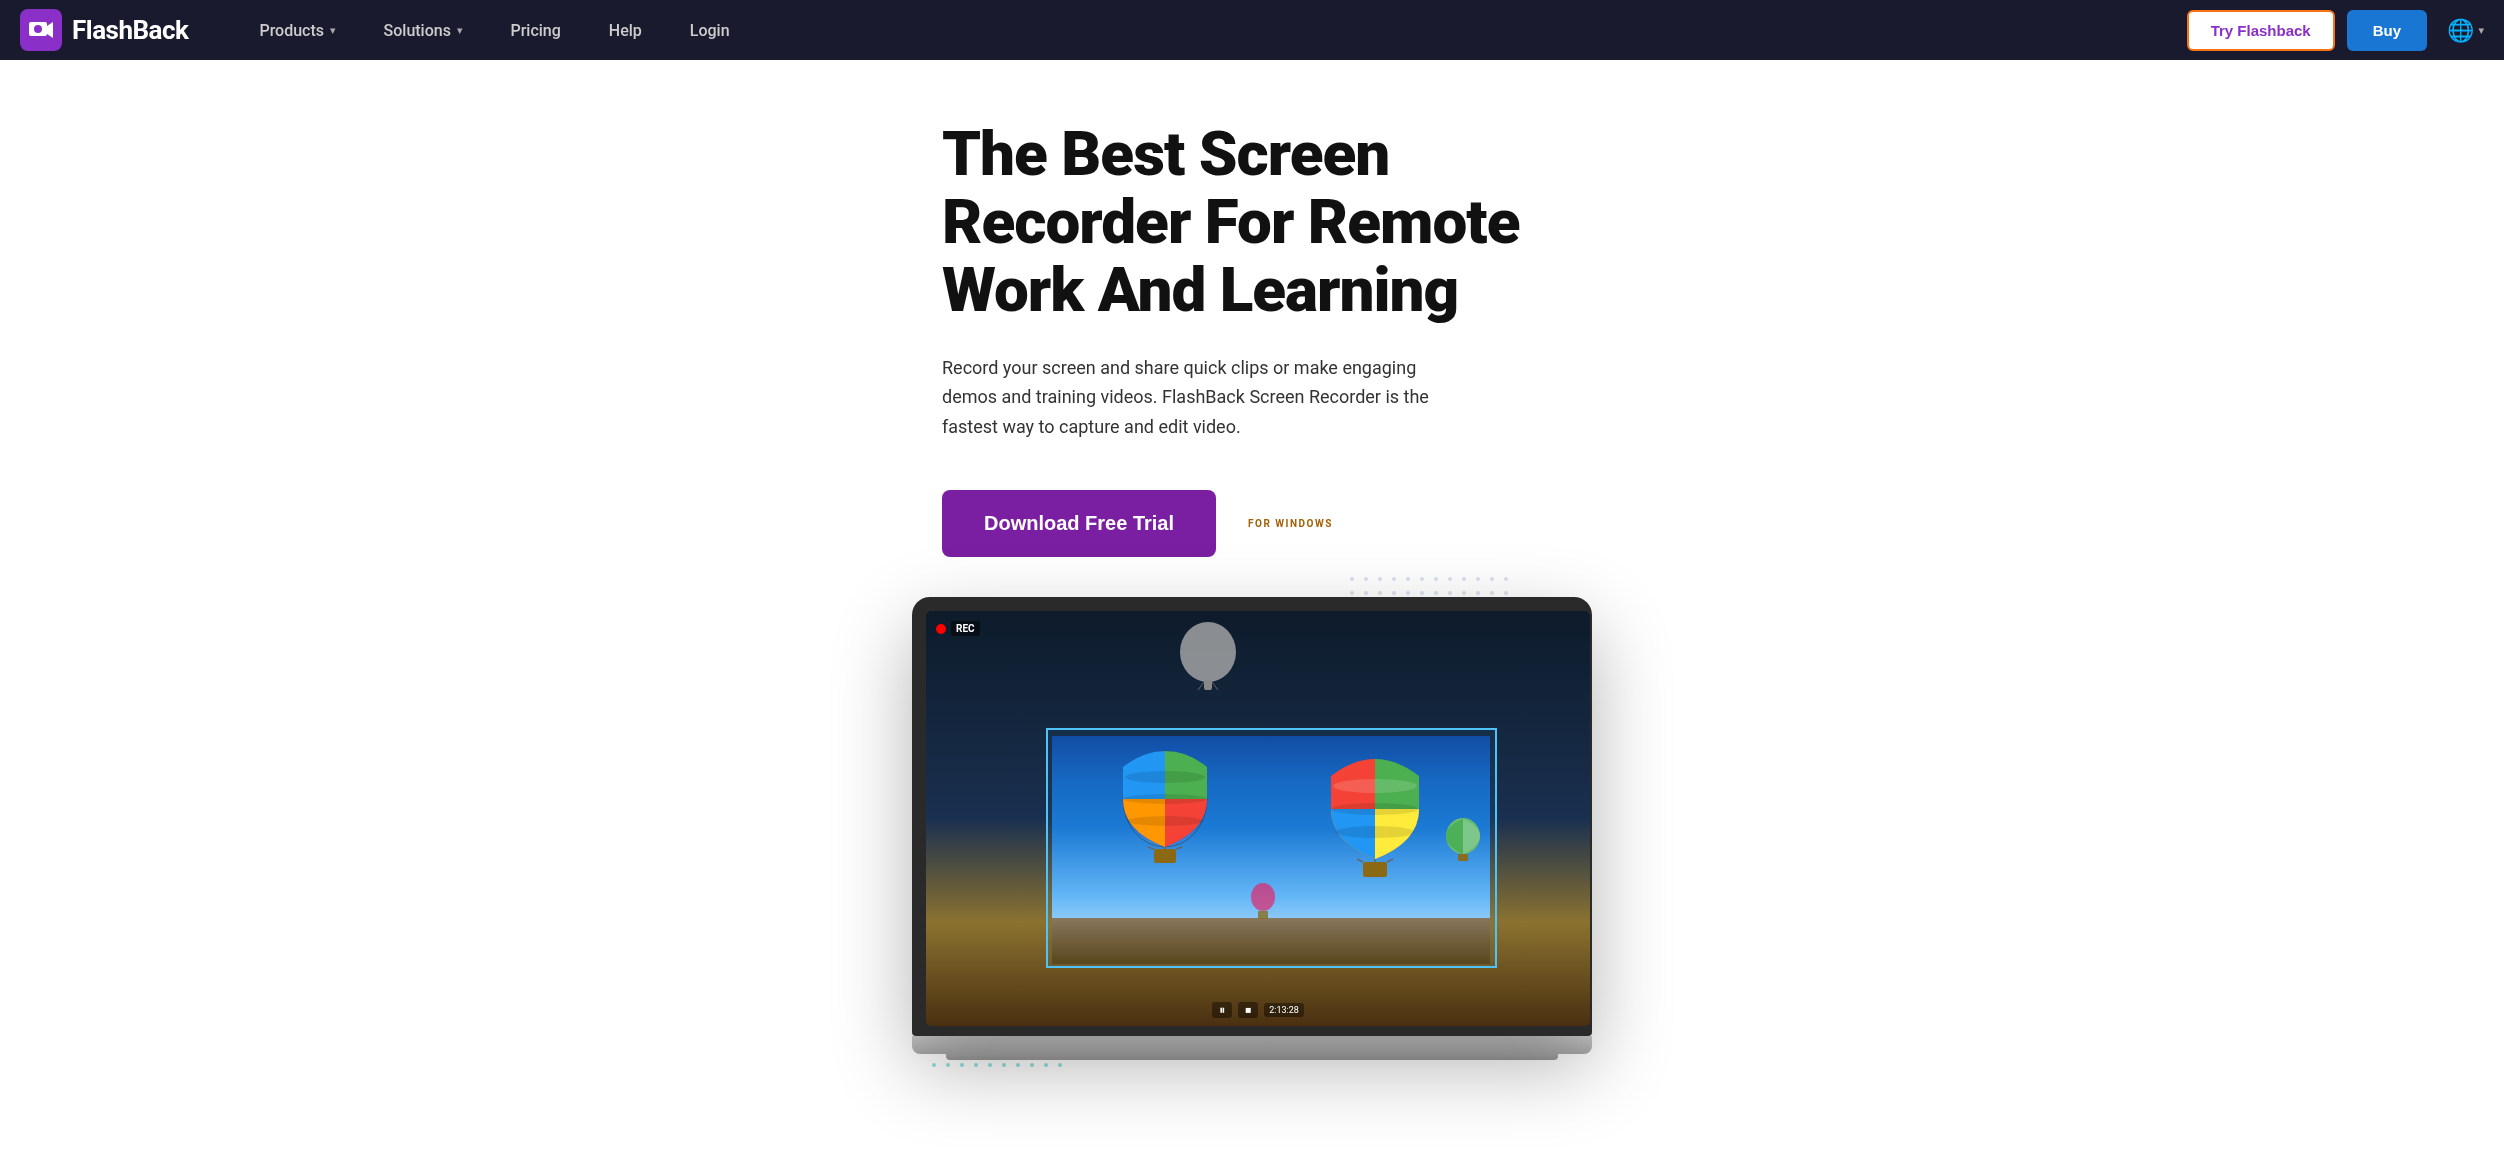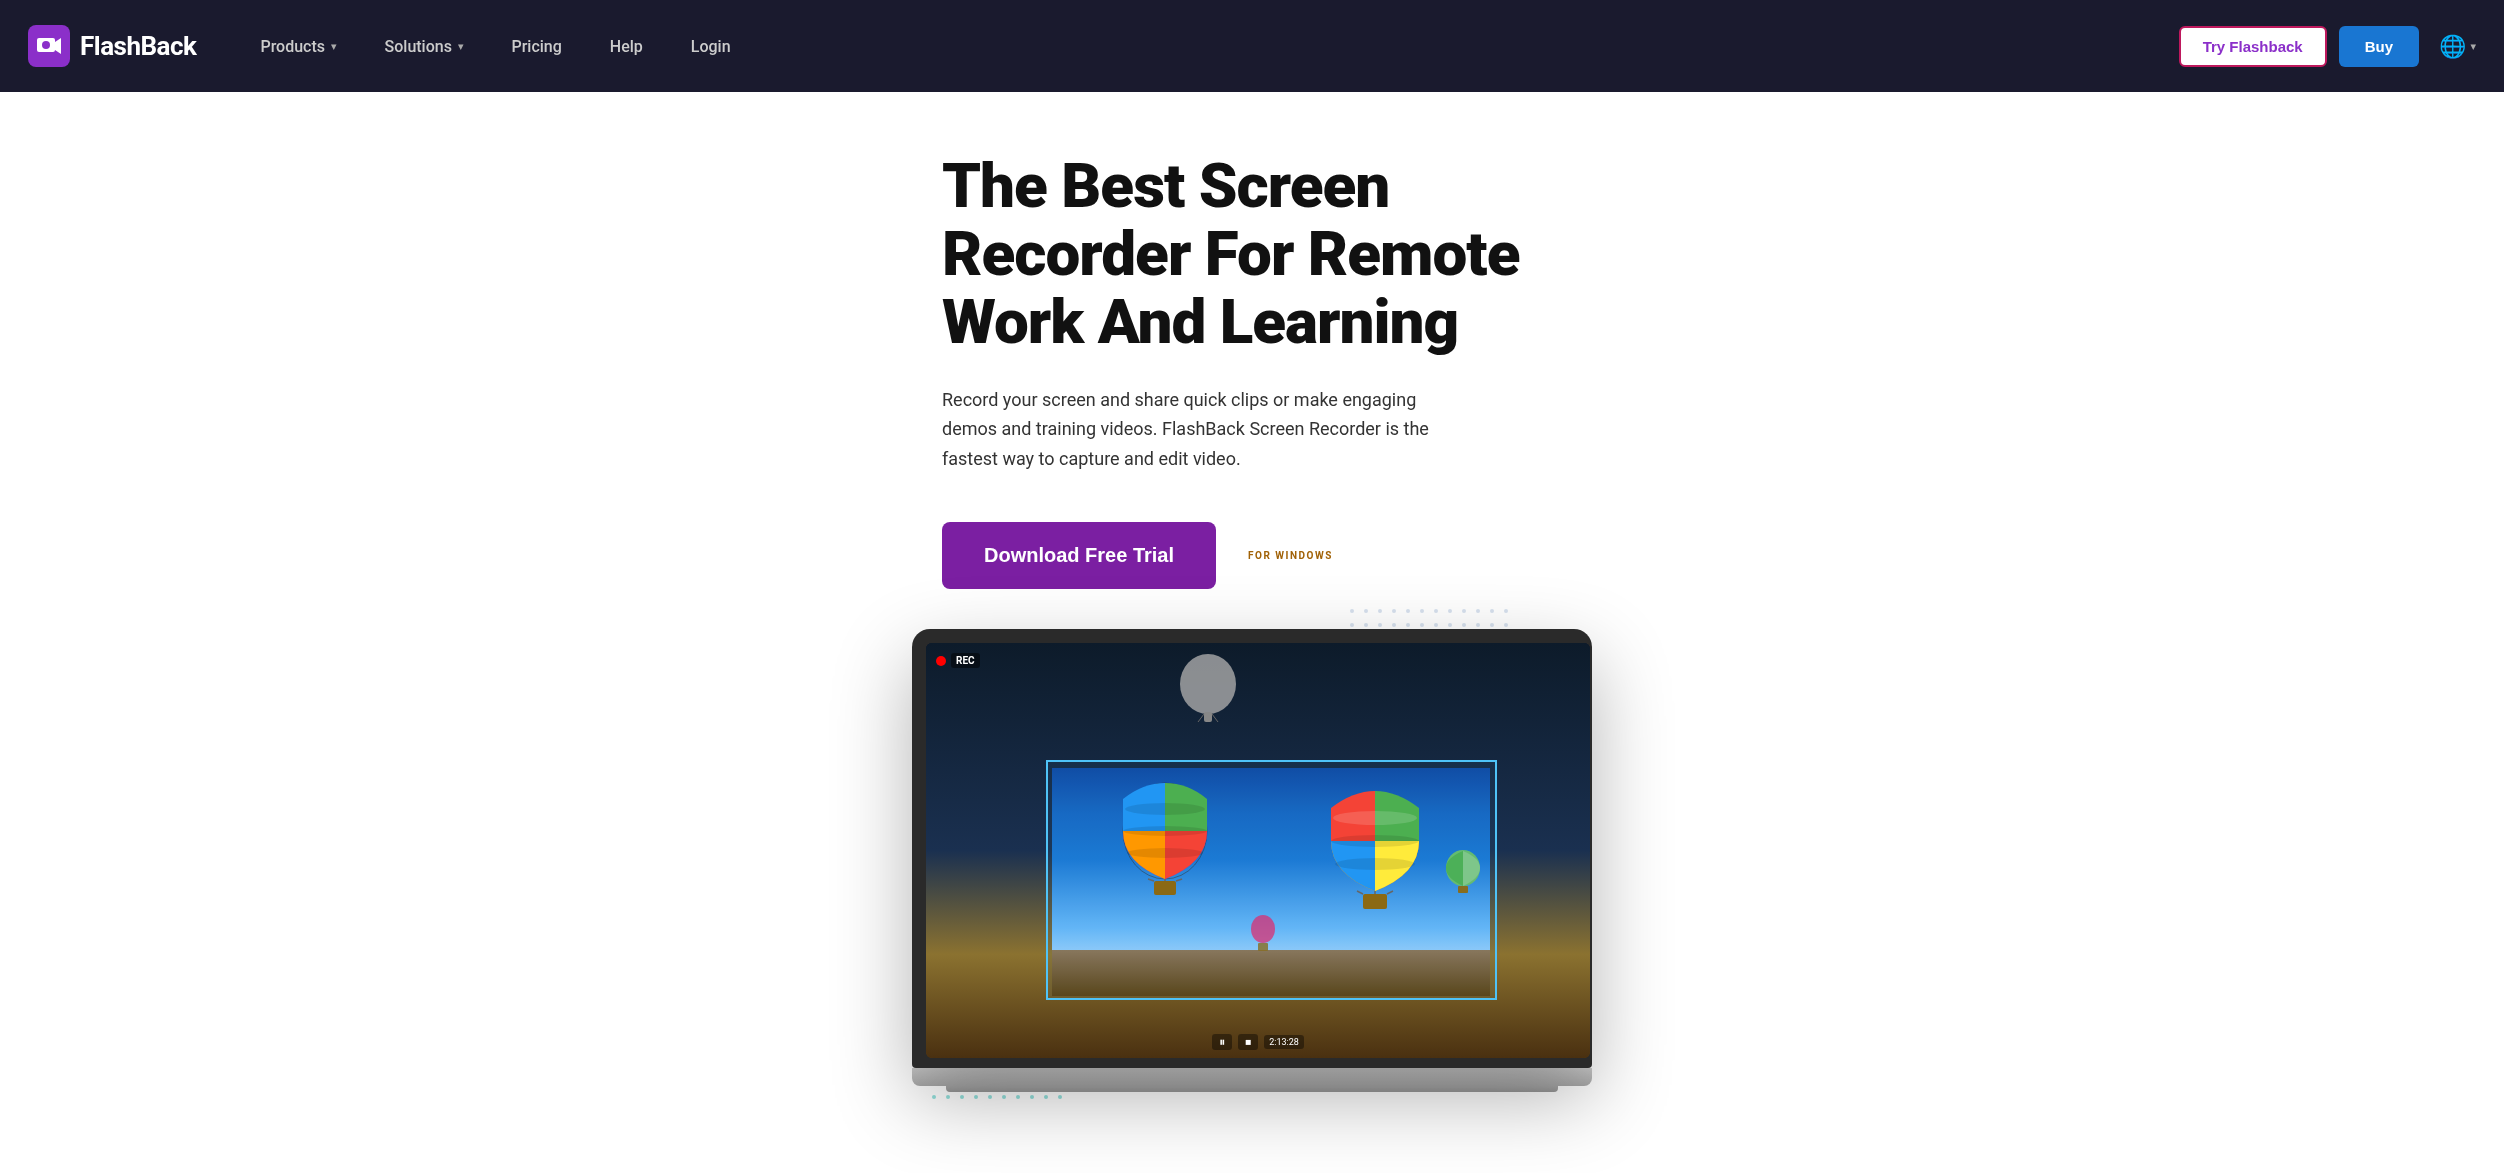--- a/index.html
+++ b/index.html
@@ -3,23 +3,23 @@
   <meta charset="utf-8">
   <style>
     * { margin: 0; padding: 0; box-sizing: border-box; }
     body { font-family: -apple-system, BlinkMacSystemFont, 'Segoe UI', Roboto, sans-serif; background: #fff; overflow-x: hidden; }
 
     
     nav {
       background: #1a1a2e;
       display: flex;
       align-items: center;
-      padding: 0 28px;
-      height: 92px;
-      gap: 0;
+      padding: 0 20px;
+      height: 60px;
+      gap: 7px;
     }
     .nav-logo {
       display: flex;
       align-items: center;
       gap: 10px;
       text-decoration: none;
       margin-right: 40px;
     }
     .nav-logo-icon {
       width: 42px;
@@ -61,21 +61,21 @@
       color: #aaa;
     }
     .nav-actions {
       display: flex;
       align-items: center;
       gap: 12px;
     }
     .btn-try {
       background: white;
       color: #8b2fc9;
-      border: 2px solid #be185d;
+      border: 2px solid #f97316;
       padding: 10px 22px;
       border-radius: 6px;
       font-size: 15px;
       font-weight: 600;
       cursor: pointer;
       white-space: nowrap;
     }
     .btn-buy {
       background: #1976d2;
       color: white;

